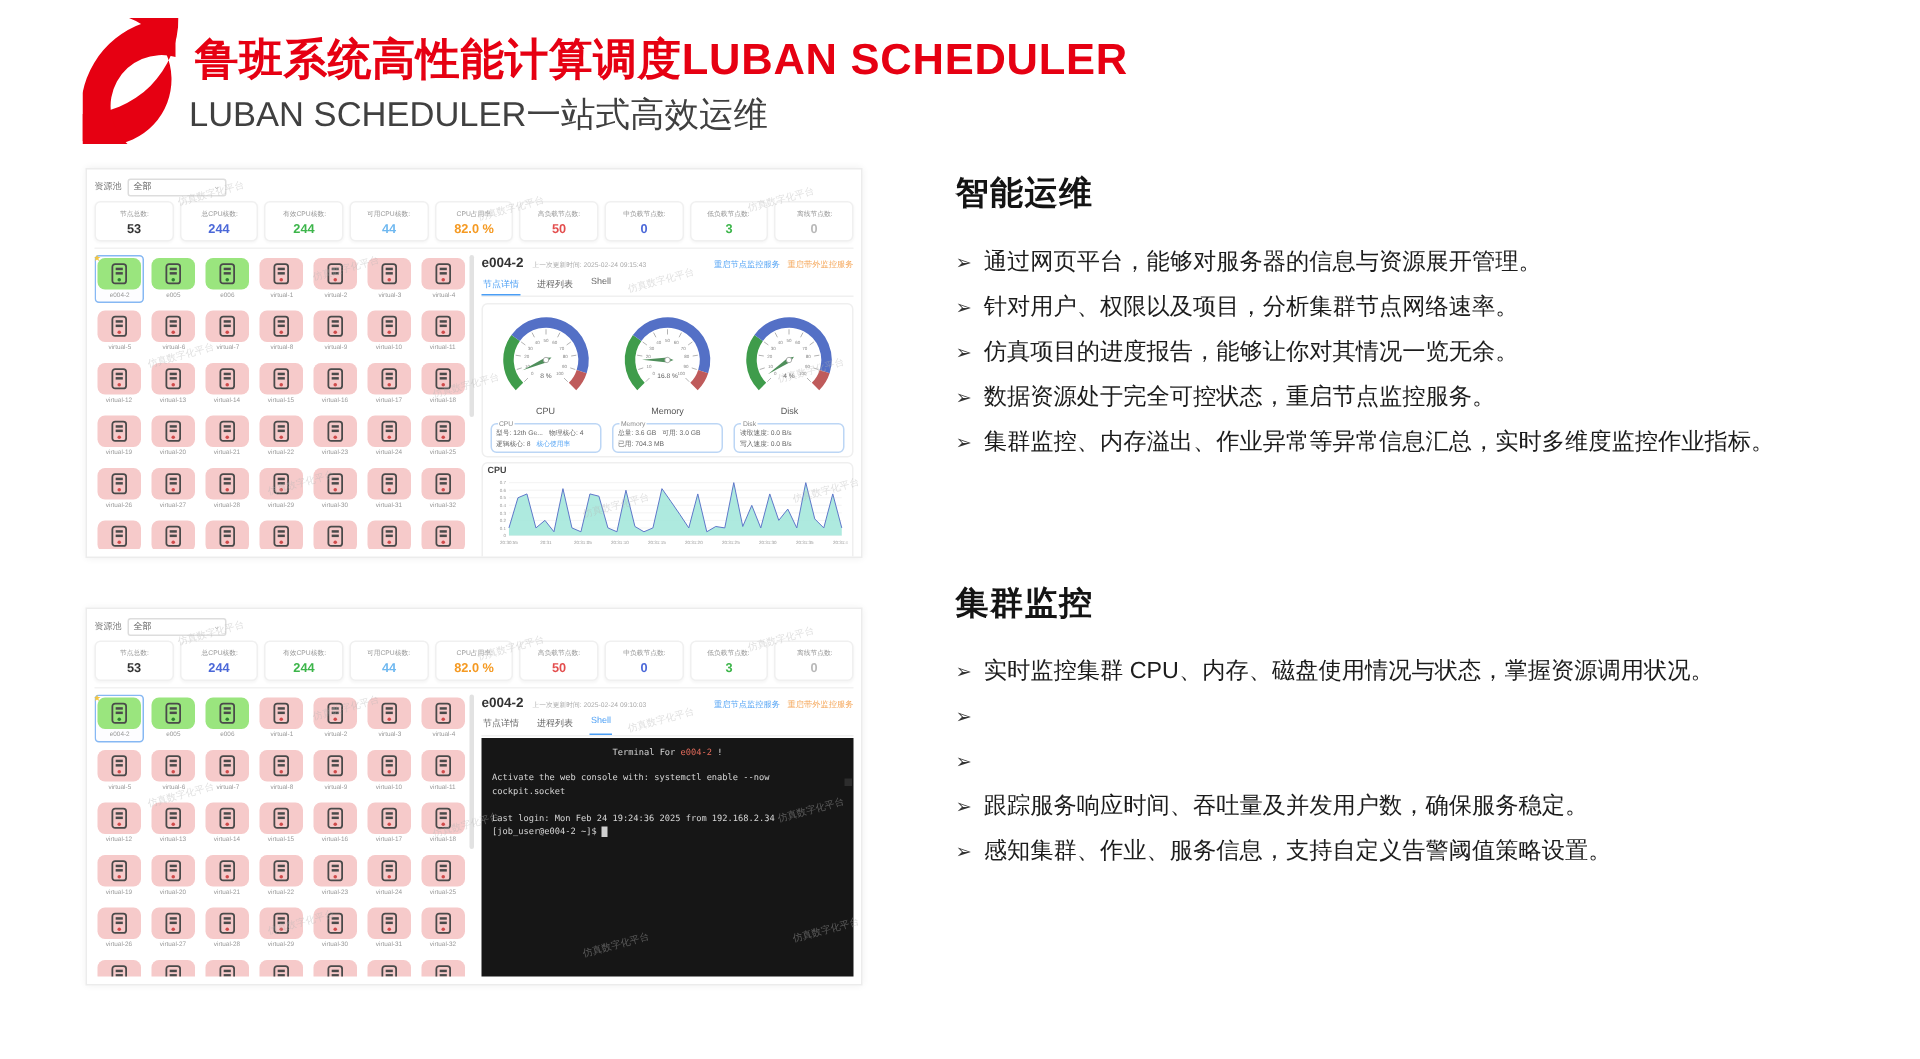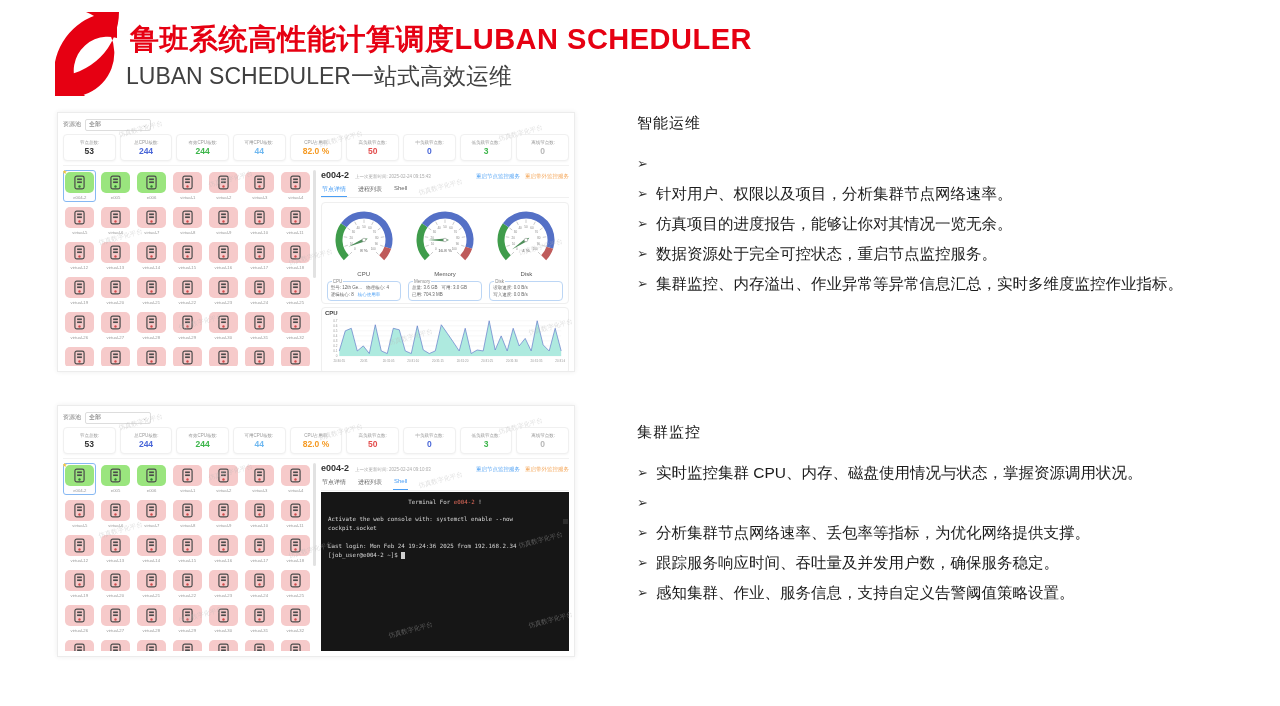--- a/index.html
+++ b/index.html
@@ -53,22 +53,22 @@
   .chart-wrap{border:1px solid #efefef;border-radius:4px;margin-top:3px;padding:2px 3px 0;}
   .chart-title{font-size:6px;font-weight:bold;color:#444;}
   .terminal{position:absolute;top:29px;left:0;right:0;bottom:0;background:#161616;color:#d6d6d6;font-family:"DejaVu Sans Mono",monospace;font-size:5.8px;line-height:9px;padding:6px 7px;box-sizing:border-box;}
   .term-title{text-align:center;margin-bottom:8px;}
   .term-node{color:#e06a5a;}
   .cursor{display:inline-block;width:3.5px;height:6.5px;background:#cfcfcf;vertical-align:middle;}
   .corner-dot{position:absolute;right:1px;top:56px;width:5px;height:5px;background:#2d2d2d;}
   
   .section{position:absolute;left:637px;width:628px;}
   #section1{top:114px;}
-  #section2{top:423px;}
-  .section-heading{margin:0;font-size:15px;font-weight:400;color:#141414;letter-spacing:1px;}
+  #section2{top:387px;}
+  .section-heading{margin:0;font-size:22px;font-weight:700;color:#141414;letter-spacing:1px;}
   .bullets{margin-top:22px;display:flex;flex-direction:column;gap:12px;}
   .bullet{font-size:15.5px;color:#1c1c1c;display:flex;gap:8px;line-height:18px;}
   .bullet .marker{font-size:13px;color:#333;flex:none;}
 </style>
 </head>
 <body>
 
 <div class="corner-shape">
   <svg width="64" height="84" viewBox="0 0 64 84">
     <path d="M0,84 A64,64 0 0 1 64,20 L64,2 A31,31 0 0 0 33,84 Z" fill="#e60012" transform="rotate(180 32 42) translate(0,0)"></path>
@@ -1326,20 +1326,21 @@
       </div>
     </div>
   </div>
 </div>
 
 <div class="section" id="section1">
   <h2 class="section-heading">智能运维</h2>
   <div class="bullets">
       <div class="bullet">
         <span class="marker">➢</span>
+        <span>通过网页平台，能够对服务器的信息与资源展开管理。</span>
       </div>
       <div class="bullet">
         <span class="marker">➢</span>
         <span>针对用户、权限以及项目，分析集群节点网络速率。</span>
       </div>
       <div class="bullet">
         <span class="marker">➢</span>
         <span>仿真项目的进度报告，能够让你对其情况一览无余。</span>
       </div>
       <div class="bullet">
@@ -1357,21 +1358,20 @@
   <div class="bullets">
       <div class="bullet">
         <span class="marker">➢</span>
         <span>实时监控集群 CPU、内存、磁盘使用情况与状态，掌握资源调用状况。</span>
       </div>
       <div class="bullet">
         <span class="marker">➢</span>
       </div>
       <div class="bullet">
         <span class="marker">➢</span>
-        <span>分析集群节点网络速率、丢包率等指标，为优化网络提供支撑。</span>
       </div>
       <div class="bullet">
         <span class="marker">➢</span>
         <span>跟踪服务响应时间、吞吐量及并发用户数，确保服务稳定。</span>
       </div>
       <div class="bullet">
         <span class="marker">➢</span>
         <span>感知集群、作业、服务信息，支持自定义告警阈值策略设置。</span>
       </div>
     </div>

